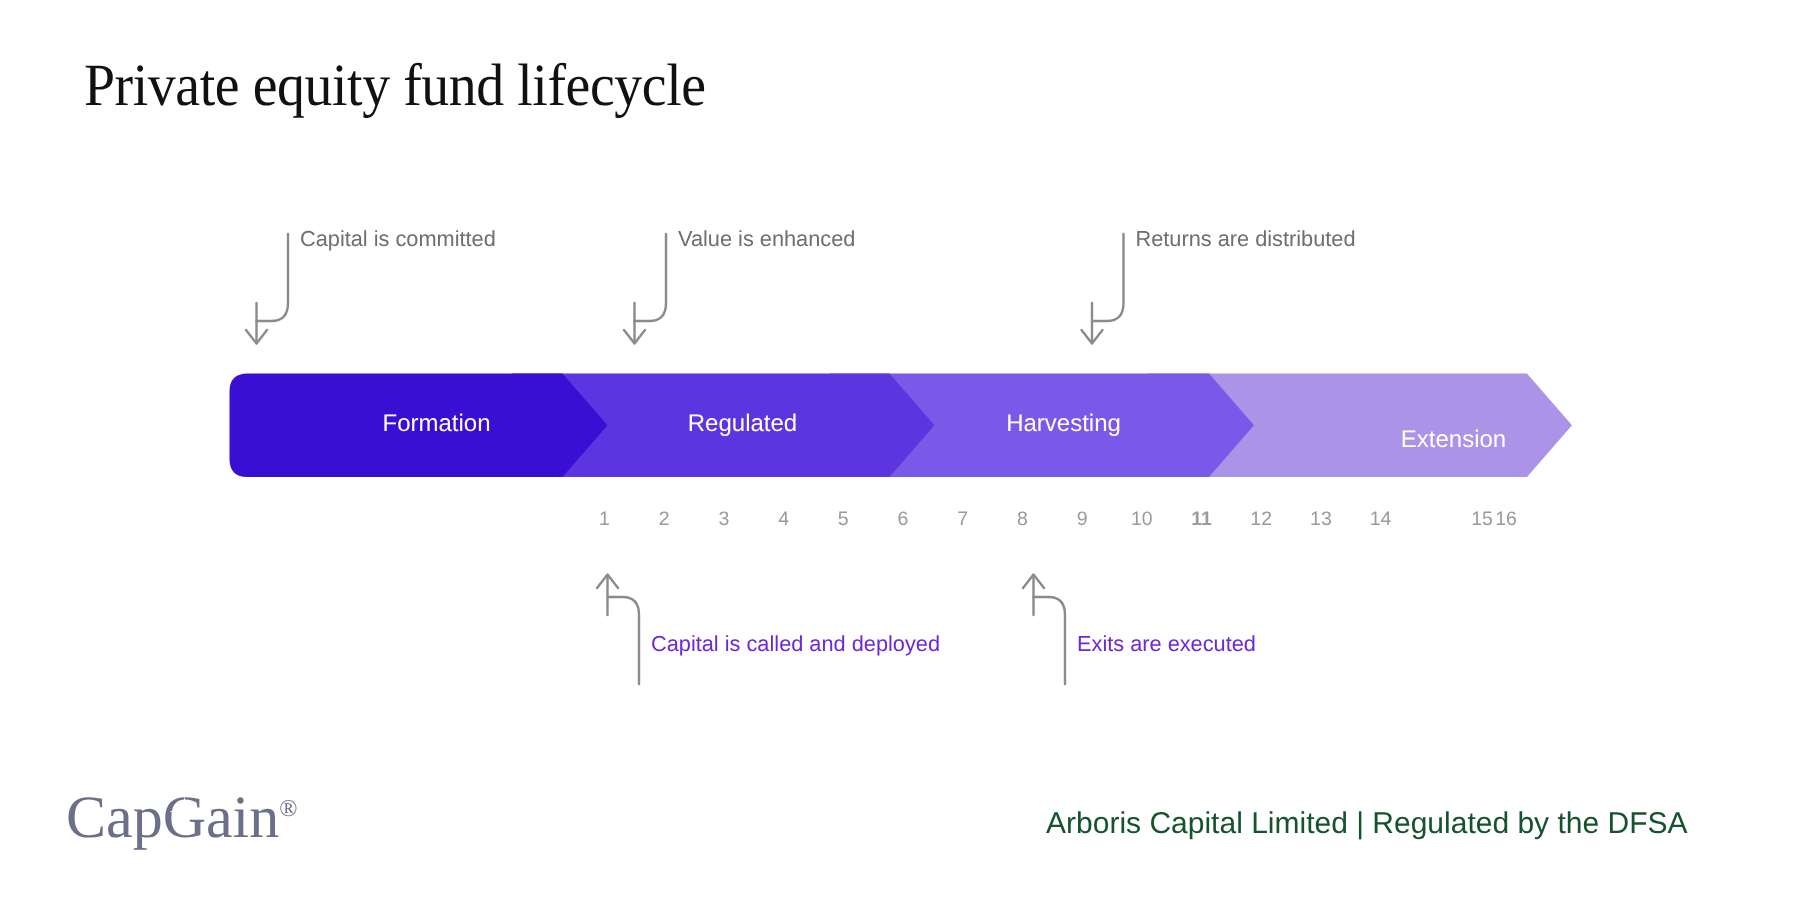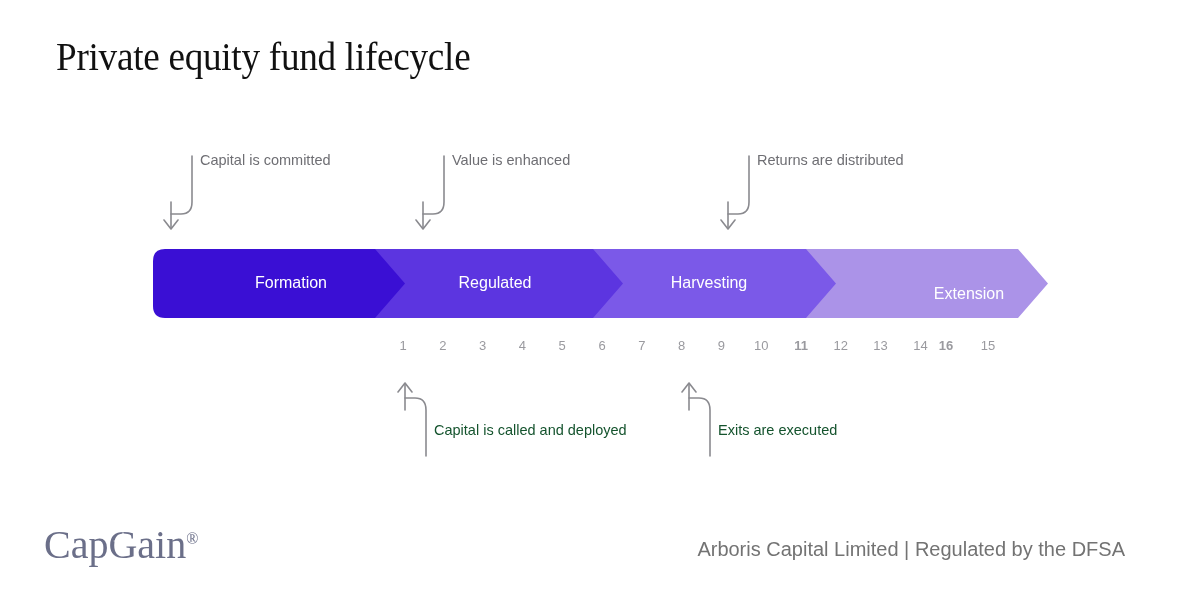--- a/index.html
+++ b/index.html
@@ -50,42 +50,42 @@
     position:absolute;top:0;
     font-size:13px;color:#9a9a9f;
     transform:translateX(-50%);
     white-space:nowrap;
   }
 
   
   .callout-bot{position:absolute;}
   .callout-bot .label{
     position:absolute;
-    font-size:14.5px;color:#14532d;white-space:nowrap;
+    font-size:14.5px;color:#6d28d9;white-space:nowrap;
     left:30px;top:46px;
   }
   .callout-bot svg{position:absolute;left:0;top:0;overflow:visible;}
 
   
   .disclaimer{
     position:absolute;left:58px;top:477px;
     font-size:15.5px;color:#86868b;white-space:nowrap;
   }
   .logo{
     position:absolute;left:44px;top:522px;
     font-family:"Liberation Serif", serif;
     font-size:40px;line-height:46px;
     color:#6b6f89;
     white-space:nowrap;
   }
   .logo .reg{font-size:16px;vertical-align:super;line-height:1;}
   .logo-spark{position:absolute;left:112px;top:530px;width:22px;height:22px;}
   .footer-right{
     position:absolute;right:75px;top:538px;
-    font-size:20px;color:#737373;white-space:nowrap;
+    font-size:20px;color:#14532d;white-space:nowrap;
   }
 </style>
 </head>
 <body>
 
 <div class="slide">
 
   <div class="title">Private equity fund lifecycle</div>
 
   <div class="callout-top" id="ct0" style="left: 170px; top: 152px;">
@@ -141,21 +141,21 @@
       <div class="tick" style="left: 602px;">6</div>
       <div class="tick" style="left: 641.8px;">7</div>
       <div class="tick" style="left: 681.6px;">8</div>
       <div class="tick" style="left: 721.4px;">9</div>
       <div class="tick" style="left: 761.2px;">10</div>
       <div class="tick" style="left: 801px; font-weight: bold;">11</div>
       <div class="tick" style="left: 840.8px;">12</div>
       <div class="tick" style="left: 880.6px;">13</div>
       <div class="tick" style="left: 920.4px;">14</div>
       <div class="tick" style="left: 988px;">15</div>
-      <div class="tick" style="left: 946px; font-weight: bold;">16</div>
+      <div class="tick" style="left: 1004px;">16</div>
     </div>
 
   <div class="callout-bot" id="cb0" style="left: 404px; top: 376px;">
     <svg width="40" height="80" viewBox="0 0 40 80">
       <path d="M22,80 L22,34 Q22,22 11,22 L1,22" fill="none" stroke="#8a8a8f" stroke-width="1.6" stroke-linecap="round"></path>
       <path d="M1,34 L1,8" fill="none" stroke="#8a8a8f" stroke-width="1.6" stroke-linecap="round"></path>
       <path d="M-6,16 L1,7 L8,16" fill="none" stroke="#8a8a8f" stroke-width="1.6" stroke-linecap="round" stroke-linejoin="round"></path>
     </svg>
     <div class="label">Capital is called and deployed</div>
   </div>

